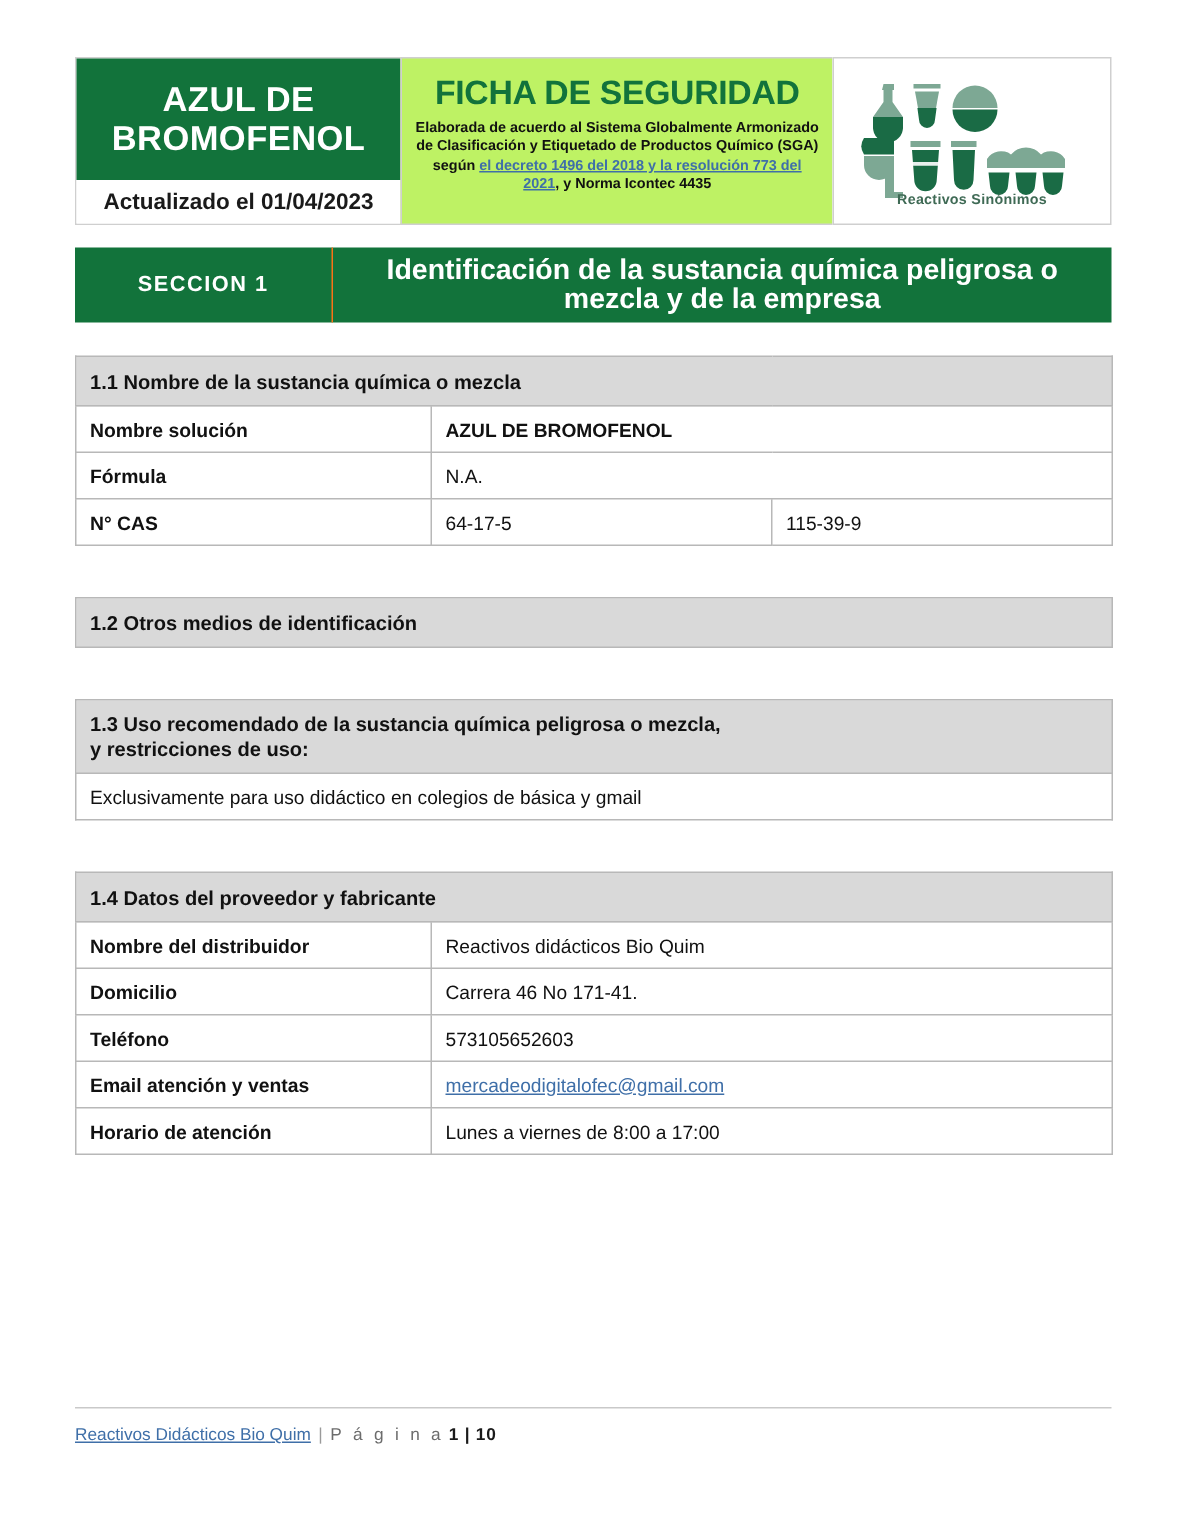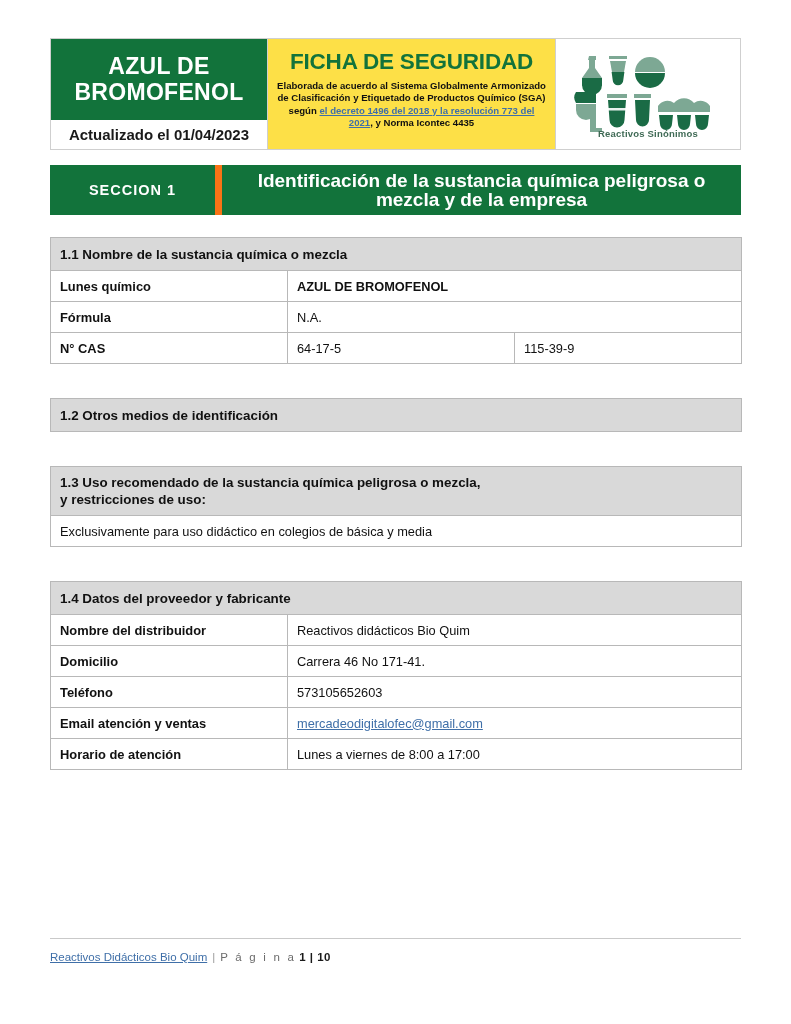--- a/index.html
+++ b/index.html
@@ -68,21 +68,21 @@
     padding: 6px 4px;
     background: #ffffff;
     font-weight: bold;
   }
 
   .hdr-mid {
     width: 288px;
     box-sizing: border-box;
     border: 1px solid #cfcfcf;
     border-right: none;
-    background: #fde047;
+    background: #bef264;
     text-align: center;
     padding: 10px 8px 8px 8px;
     display: flex;
     flex-direction: column;
     justify-content: flex-start;
   }
   .hdr-mid-title {
     color: #12733b;
     font-weight: bold;
     font-size: 22.5px;
@@ -141,21 +141,21 @@
   }
   .section-bar .sb-num {
     width: 172px;
     box-sizing: border-box;
     display: flex;
     align-items: center;
     justify-content: center;
     font-weight: bold;
     font-size: 14.5px;
     letter-spacing: 1px;
-    border-right: 7px solid #f97316;
+    border-right: 1px solid #f97316;
   }
   .section-bar .sb-title {
     flex: 1;
     display: flex;
     align-items: center;
     justify-content: center;
     text-align: center;
     font-weight: bold;
     font-size: 19px;
     line-height: 19px;
@@ -293,21 +293,21 @@
       <colgroup>
           <col style="width:237px">
           <col style="width:227px">
           <col style="width:227px">
         </colgroup>
       <tbody>
         <tr>
           <td class="head" colspan="3">1.1 Nombre de la sustancia química o mezcla</td>
         </tr>
         <tr>
-          <td class="lbl">Lunes químico</td>
+          <td class="lbl">Nombre solución</td>
           <td class="val" colspan="2" style="font-weight:bold">AZUL DE BROMOFENOL</td>
         </tr>
         <tr>
           <td class="lbl">Fórmula</td>
           <td class="val" colspan="2">N.A.</td>
         </tr>
         <tr>
           <td class="lbl">N° CAS</td>
           <td class="val">64-17-5</td>
           <td class="val">115-39-9</td>
@@ -332,21 +332,21 @@
           <col style="width:691px">
         </colgroup>
       <tbody>
         <tr>
           <td class="head two-line-head">
             <span>1.3 Uso recomendado de la sustancia química peligrosa o mezcla,</span><br>
             <span> y restricciones de uso:</span>
           </td>
         </tr>
         <tr>
-          <td class="val">Exclusivamente para uso didáctico en colegios de básica y media</td>
+          <td class="val">Exclusivamente para uso didáctico en colegios de básica y gmail</td>
         </tr>
       </tbody>
     </table>
 
     <table class="tbl gap-lg">
       <colgroup>
           <col style="width:237px">
           <col style="width:454px">
         </colgroup>
       <tbody>

